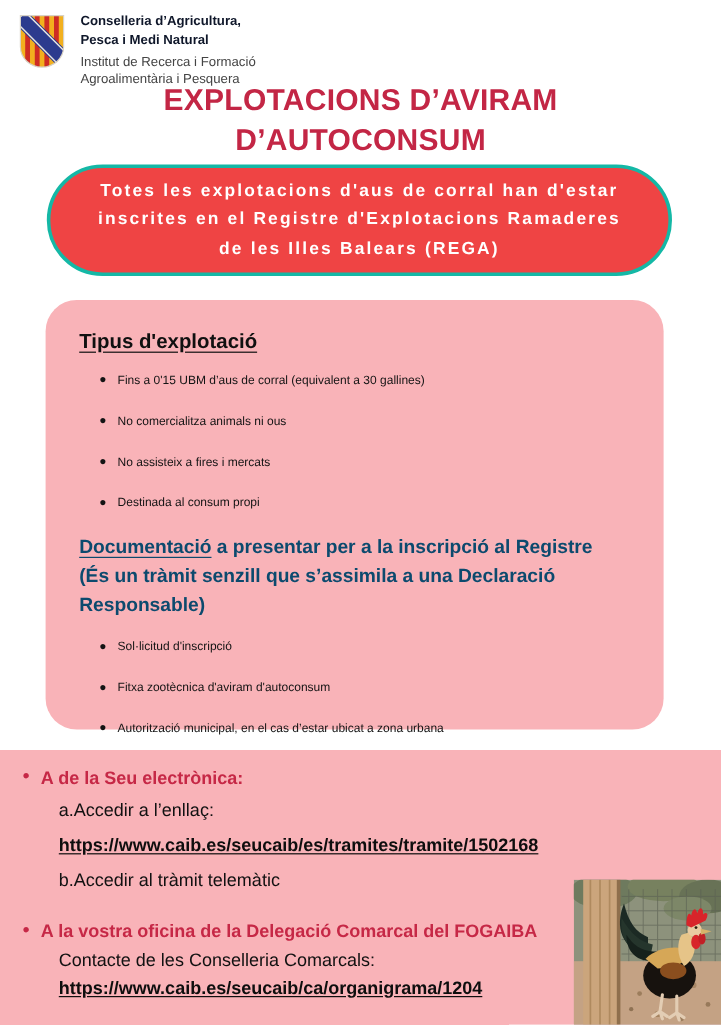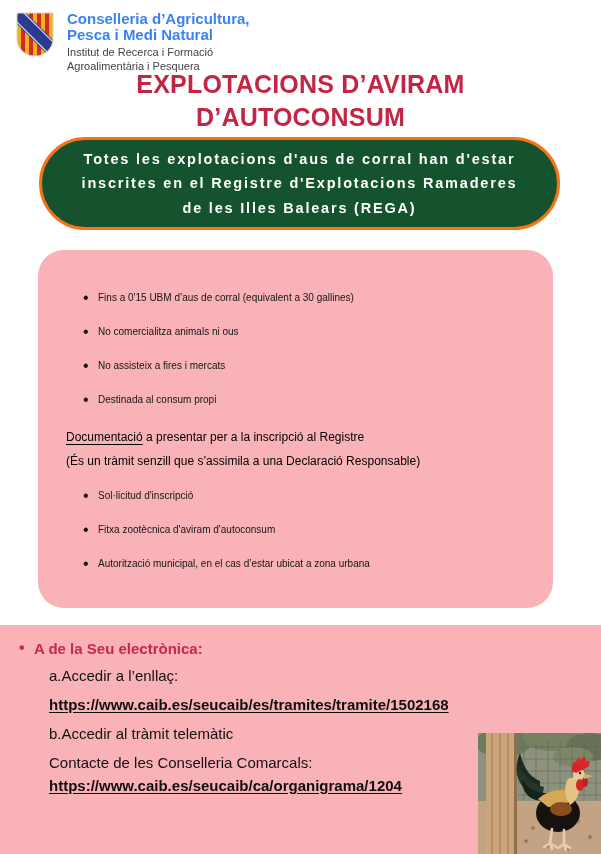--- a/index.html
+++ b/index.html
@@ -11,37 +11,37 @@
     color:#121212;
     overflow:hidden;
   }
 
   
   .header {
     position:absolute; top:11px; left:14px;
     display:flex; gap:11px; align-items:flex-start;
   }
   .shield { width:42px; height:50px; flex:0 0 auto; }
-  .org-name { font-weight:bold; font-size:15px; line-height:15.5px; color:#3b82f6; }
+  .org-name { font-weight:bold; font-size:11px; line-height:15.5px; color:#0f172a; }
   .inst-name { font-size:11px; line-height:14px; color:#444; margin-top:3px; }
 
   
   .page-title {
     position:absolute; top:68px; left:0; width:100%;
     text-align:center;
     color:#c32645;
     font-size:25px; font-weight:600; line-height:33px;
     letter-spacing:0.2px;
   }
 
   
   .banner {
     position:absolute; top:137px; left:39px; width:521px; height:93px;
-    background:#14532d;
-    border:3px solid #f97316;
+    background:#ef4444;
+    border:3px solid #14b8a6;
     border-radius:48px;
     display:flex; align-items:center; justify-content:center;
     padding:0 30px;
   }
   .banner-text {
     color:#fff; font-weight:bold; font-size:14.5px; line-height:24.5px;
     letter-spacing:1.8px; text-align:center;
   }
 
   
@@ -60,21 +60,21 @@
   ul.bullets li {
     position:relative; font-size:10px; color:#141414;
     margin-bottom:16px; line-height:18px;
   }
   ul.bullets li::before {
     content:"\2022"; position:absolute; left:-15px; top:0;
     font-size:16px; color:#141414;
   }
   .doc-heading {
     margin:6px 0 0 4px;
-    font-size:12px; font-weight:normal; color:#000000; line-height:24px;
+    font-size:16px; font-weight:bold; color:#0c4a6e; line-height:24px;
   }
   .doc-heading .u { text-decoration:underline; text-underline-offset:3px; }
 
   
   .footer {
     position:absolute; top:625px; left:0; width:601px; height:229px;
     background:#f9b3b8;
   }
   .footer-heading {
     text-align:center; font-weight:bold; font-size:15.5px;
@@ -142,20 +142,21 @@
 <div class="page-title">
   <div>EXPLOTACIONS D’AVIRAM</div>
   <div>D’AUTOCONSUM</div>
 </div>
 
 <div class="banner">
   <div class="banner-text">Totes les explotacions d'aus de corral han d'estar inscrites en el Registre d'Explotacions Ramaderes de les Illes Balears (REGA)</div>
 </div>
 
 <div class="info-box">
+  <h2 class="section-title">Tipus d'explotació</h2>
   <ul class="bullets">
     <li>Fins a 0'15 UBM d’aus de corral (equivalent a 30 gallines)</li>
     <li>No comercialitza animals ni ous</li>
     <li>No assisteix a fires i mercats</li>
     <li>Destinada al consum propi</li>
   </ul>
   <div class="doc-heading">
     <span class="u">Documentació</span><span> a presentar per a la inscripció al Registre</span>
     <div>(És un tràmit senzill que s’assimila a una Declaració Responsable)</div>
   </div>
@@ -172,20 +173,21 @@
 
   <div class="steps">
     <div class="step">
       <span>a.</span><span>Accedir a l’enllaç: </span><a class="step-link" href="#">https://www.caib.es/seucaib/es/tramites/tramite/1502168</a>
     </div>
     <div class="step">
       <span>b.</span><span>Accedir al tràmit telemàtic</span>
     </div>
   </div>
 
+  <div class="red-item" style="margin-top:19px;">A la vostra oficina de la Delegació Comarcal del FOGAIBA</div>
 
   <div class="contact-block">
     <div>Contacte de les Conselleria Comarcals:</div>
     <a class="contact-link" href="#">https://www.caib.es/seucaib/ca/organigrama/1204</a>
   </div>
 
   <div class="photo">
     <svg viewBox="0 0 123 121" width="123" height="121">
 
       <rect x="0" y="0" width="123" height="121" fill="#8d927c"></rect>

